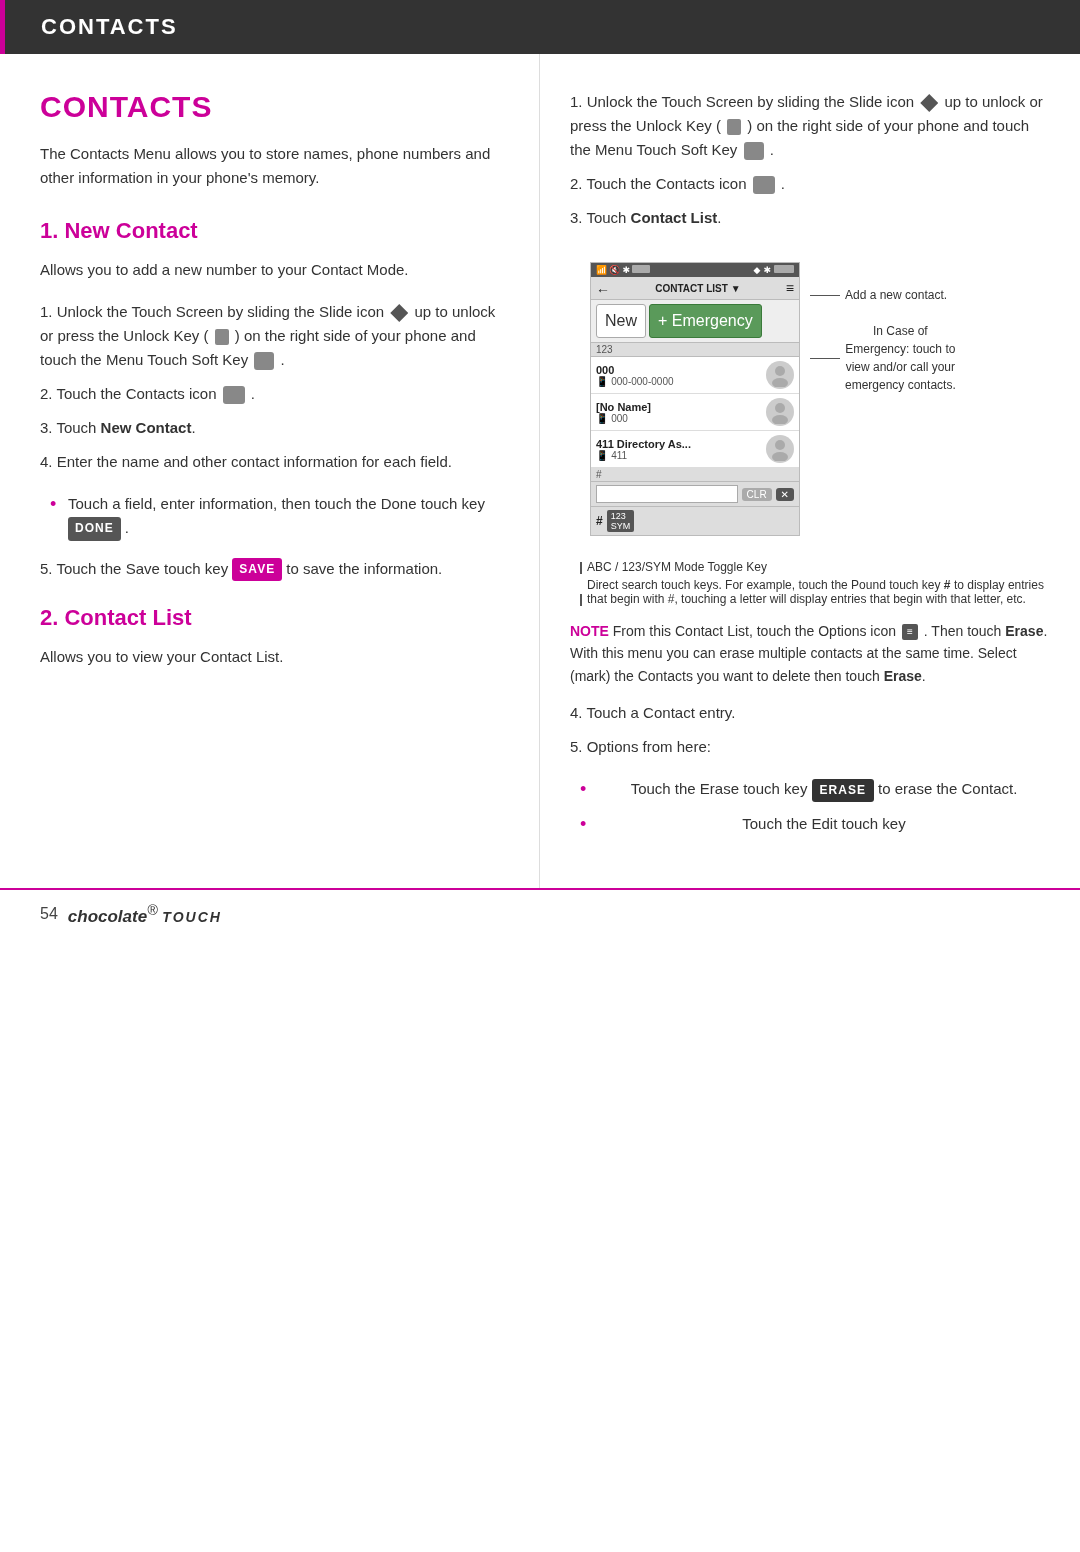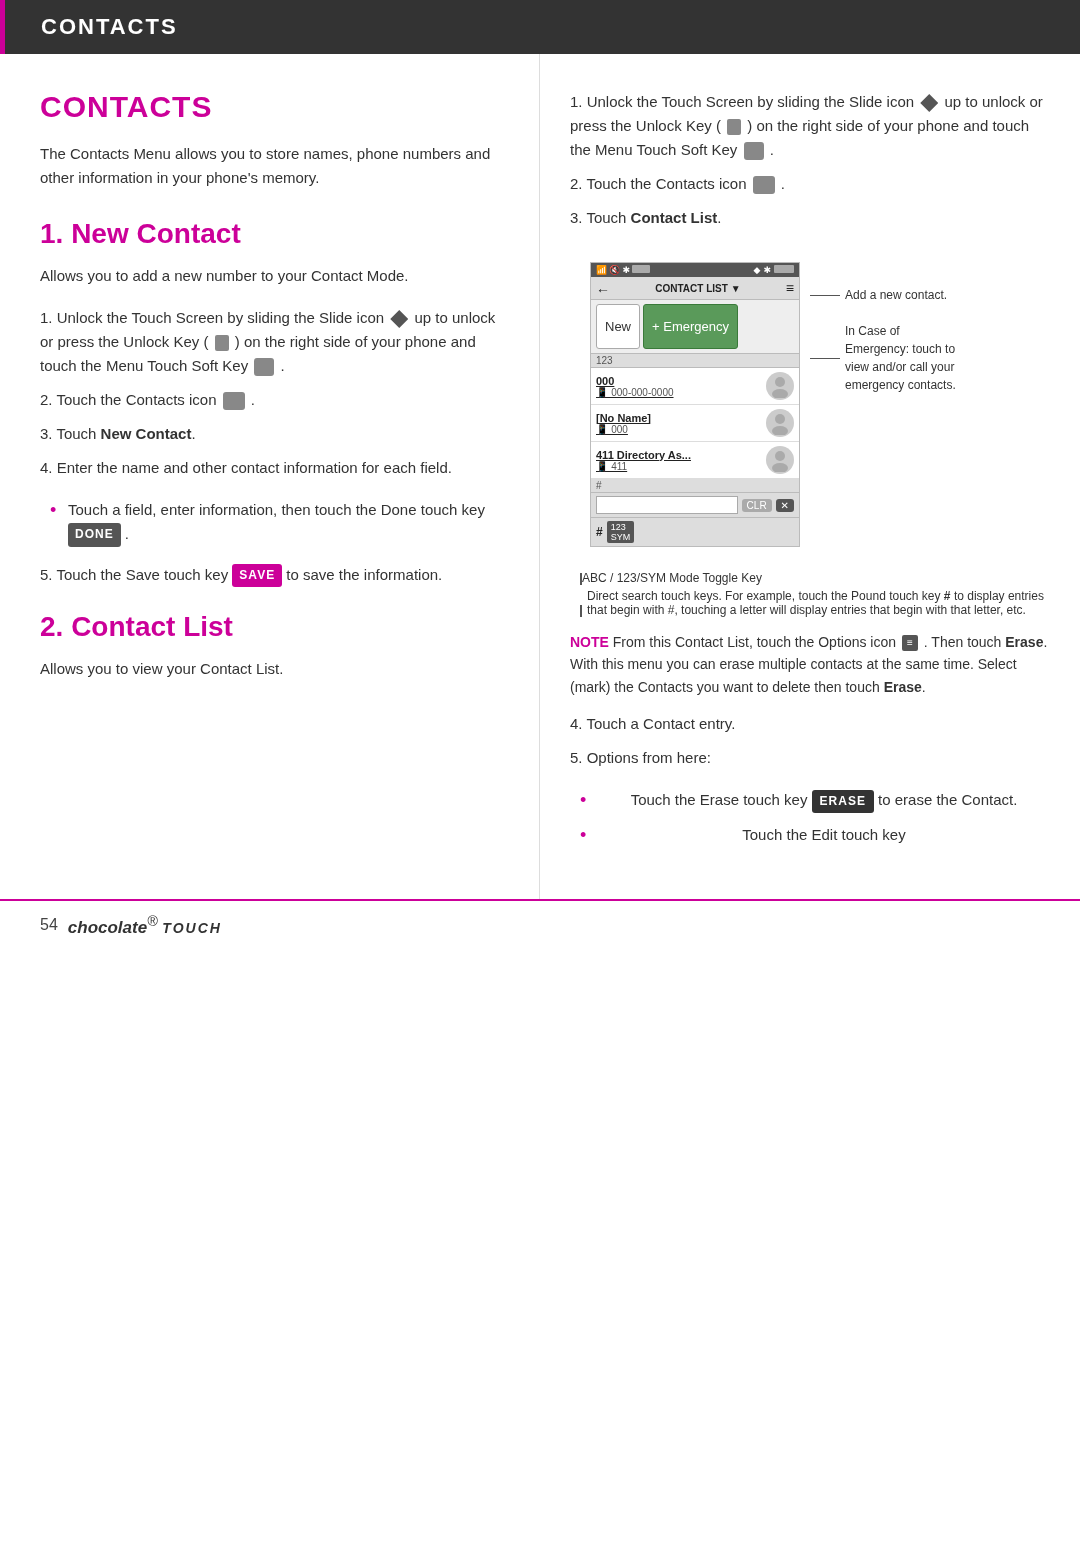--- a/index.html
+++ b/index.html
@@ -51,21 +51,21 @@
     }
 
     .intro-text {
       font-size: 15px;
       line-height: 1.6;
       margin-bottom: 28px;
       color: #333;
     }
 
     .section-heading {
-      font-size: 28px;
+      font-size: 22px;
       font-weight: bold;
       color: #cc0099;
       margin-bottom: 14px;
       margin-top: 10px;
     }
 
     .section-desc {
       font-size: 15px;
       line-height: 1.6;
       margin-bottom: 18px;
@@ -166,40 +166,39 @@
       gap: 3px;
       padding: 4px 5px;
       background: #eee;
       border-bottom: 1px solid #bbb;
     }
 
     .phone-btn {
       background: #fff;
       border: 1px solid #aaa;
       border-radius: 3px;
-      padding: 14px 8px;
-      font-size: 13px;
+      padding: 7px 8px;
+      font-size: 16px;
       color: #333;
     }
 
     .phone-btn.green {
       background: #5a9a5a;
       color: #fff;
       border-color: #3a7a3a;
     }
 
     .phone-contact-row {
       padding: 4px 5px;
       border-bottom: 1px solid #ddd;
       background: #fff;
       display: flex;
       align-items: center;
       justify-content: space-between;
       font-size: 11px;
-      text-decoration: underline;
     }
 
     .phone-contact-row .contact-info {
       flex: 1;
     }
 
     .phone-contact-row .contact-name {
       font-weight: bold;
       font-size: 11px;
     }
@@ -380,20 +379,21 @@
     .phone-wrapper {
       flex-shrink: 0;
     }
 
     
     .ann-container {
       padding-left: 10px;
       font-size: 12px;
       line-height: 1.5;
       color: #333;
+      text-align: center;
     }
 
     .ann-line {
       display: flex;
       align-items: center;
       margin-bottom: 2px;
     }
 
     .ann-dash {
       display: inline-block;
@@ -596,21 +596,21 @@
         </div>
         <div class="annotation-entry" style="margin-top: 18px;">
           <div class="ann-line">
             <span class="ann-dash"></span>
             <span>In Case of<br>Emergency: touch to<br>view and/or call your<br>emergency contacts.</span>
           </div>
         </div>
       </div>
     </div>
 
-    <div style="font-size:12px;color:#333;margin:6px 0 0 10px;display:flex;align-items:flex-start;">
+    <div style="font-size:12px;color:#333;margin:6px 0 0 10px;display:flex;align-items:flex-start;gap:5px;">
       <span style="display:inline-block;width:2px;height:12px;border-left:2px solid #555;margin-top:2px;"></span>
       <span>ABC / 123/SYM Mode Toggle Key</span>
     </div>
     <div style="font-size:12px;color:#333;margin:4px 0 10px 10px;display:flex;align-items:flex-end;gap:5px;">
       <span style="display:inline-block;width:2px;height:12px;border-left:2px solid #555;margin-top:2px;"></span>
       <span>
         Direct search touch keys. For example, touch the Pound touch key
         <strong>#</strong>
         to display entries that begin with #, touching a letter will display entries that begin with that letter, etc.
       </span>

